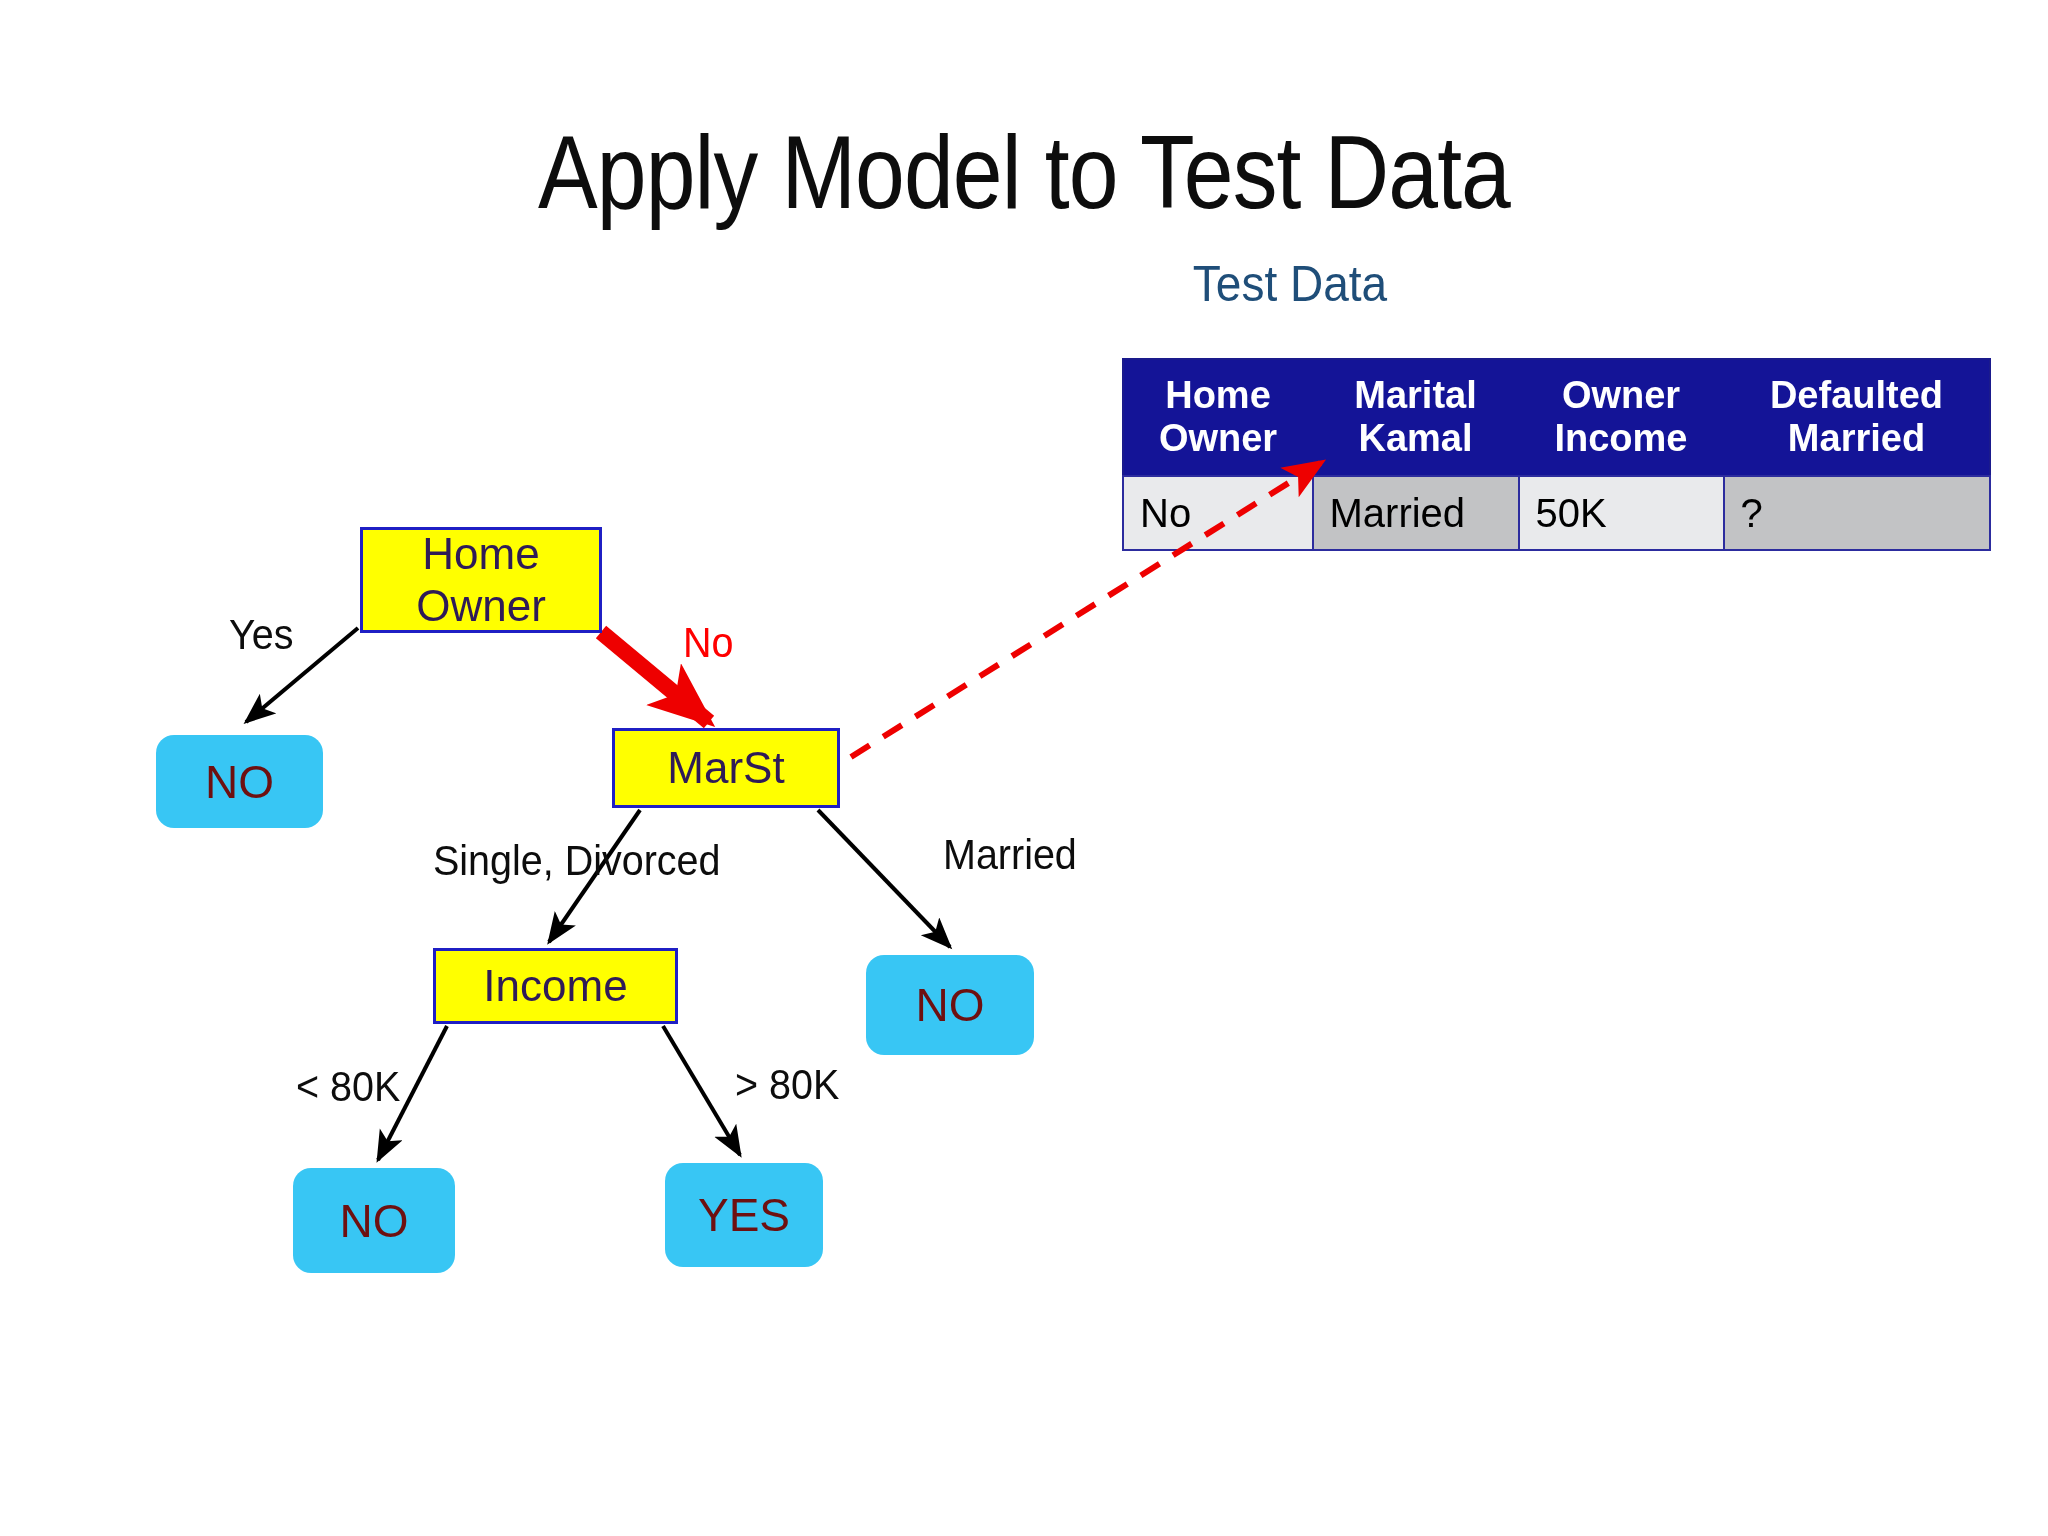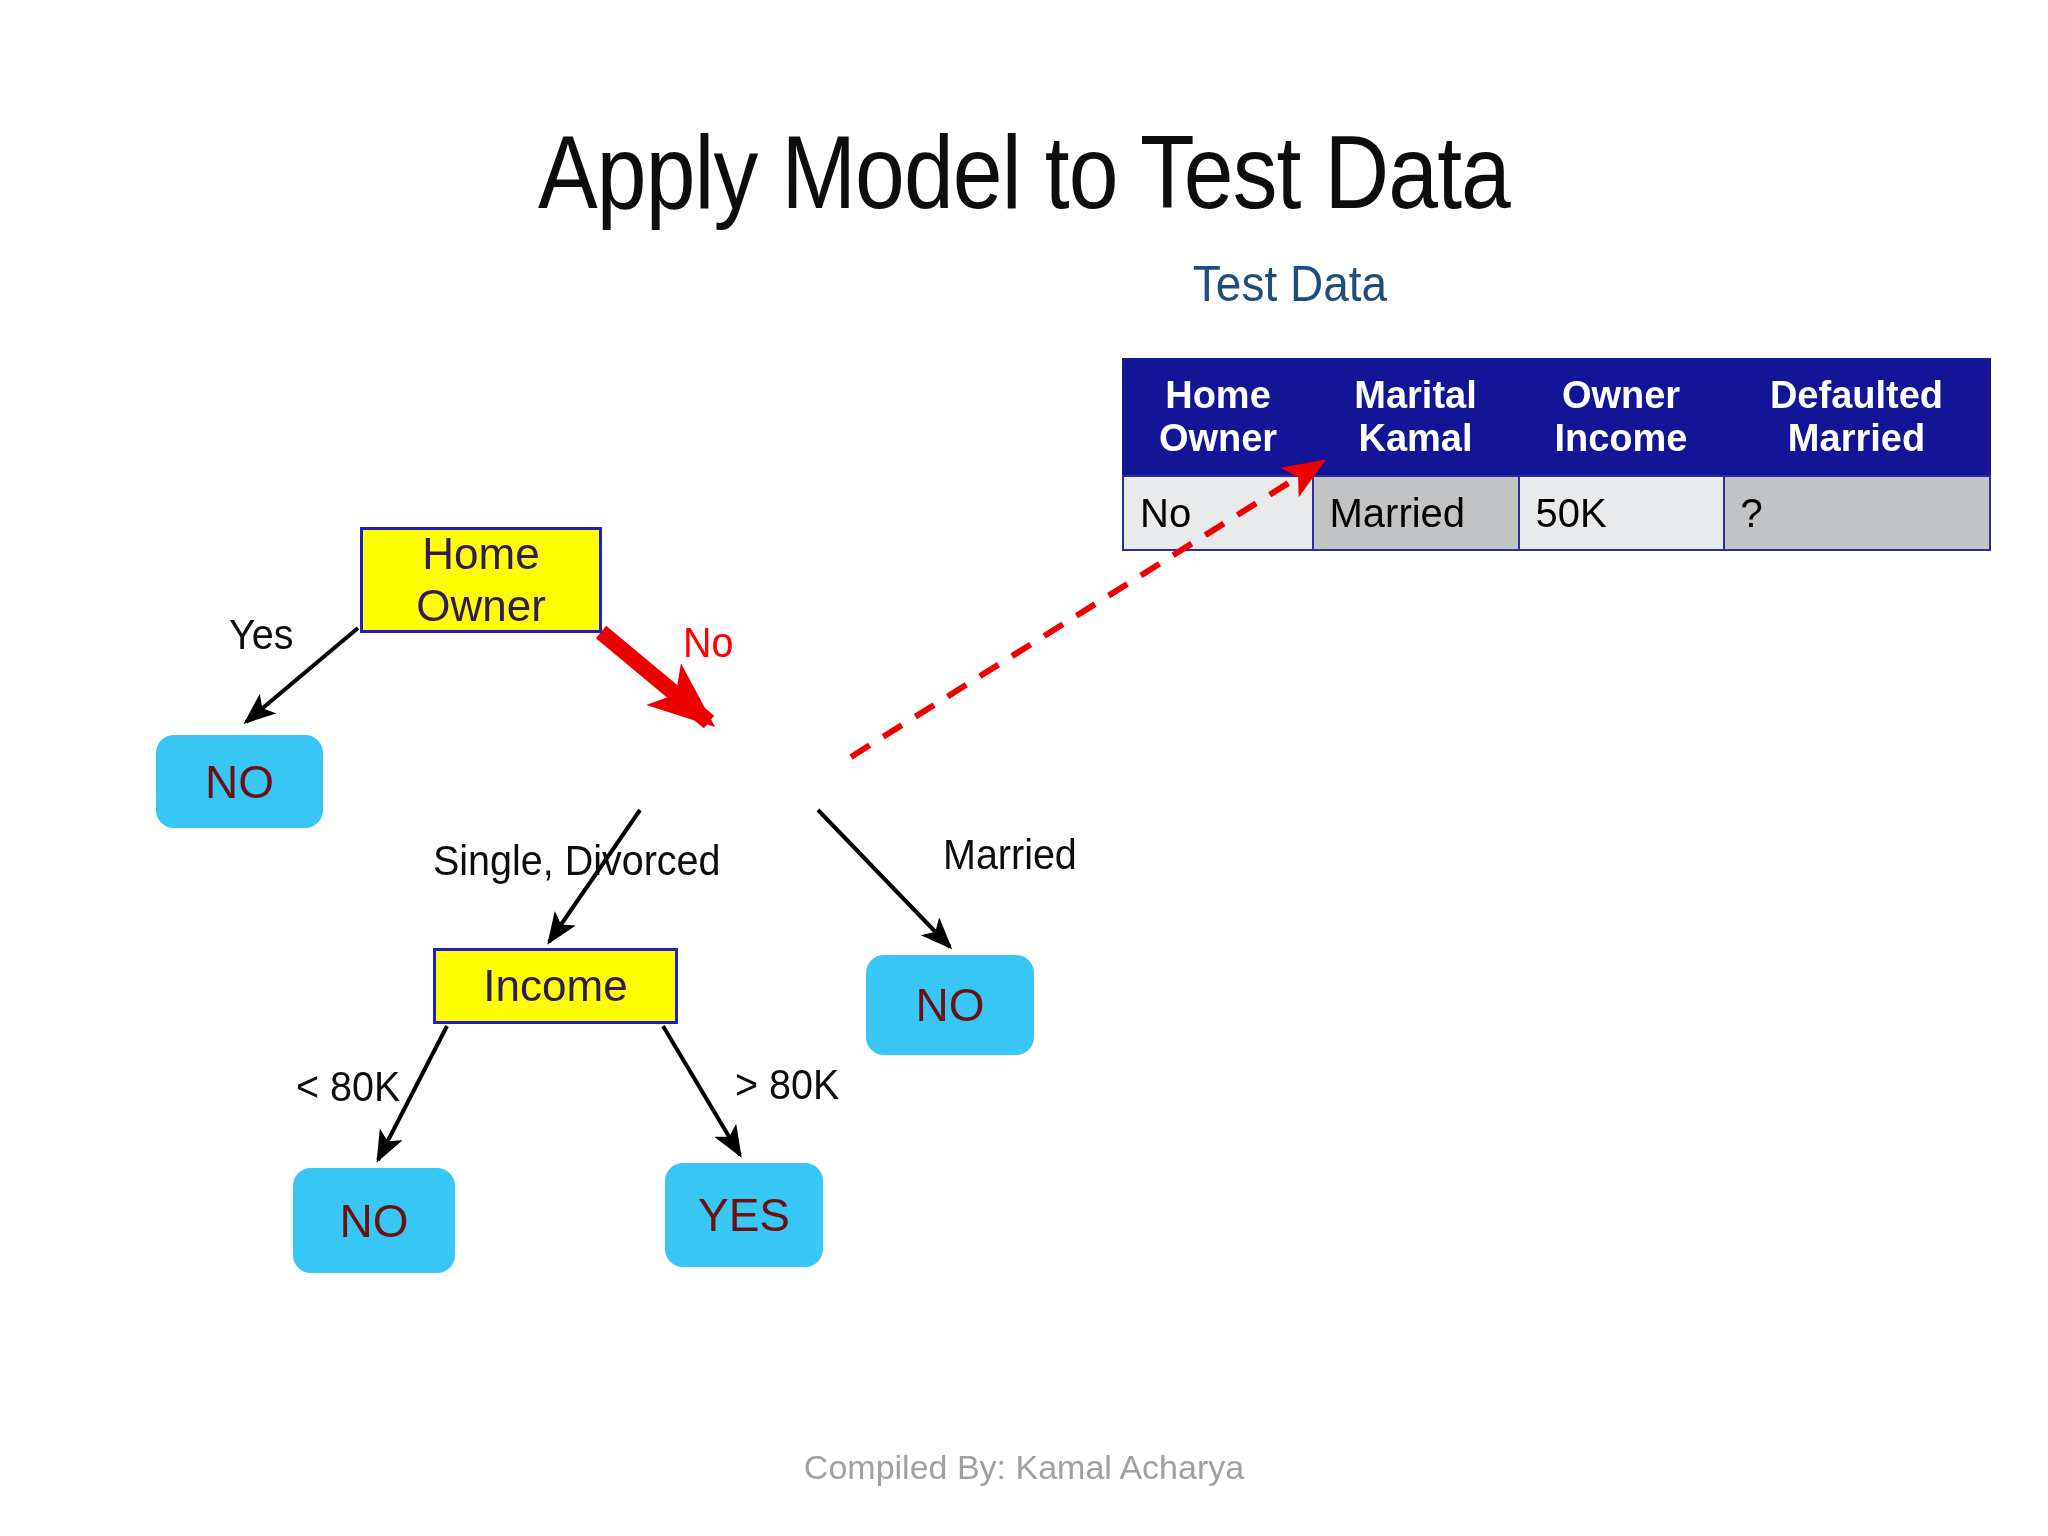--- a/index.html
+++ b/index.html
@@ -210,20 +210,21 @@
     <line x1="447" y1="1026" x2="378" y2="1160" stroke="#000000" stroke-width="4" marker-end="url(#arrowhead-black)"></line>
 
     <line x1="663" y1="1026" x2="740" y2="1155" stroke="#000000" stroke-width="4" marker-end="url(#arrowhead-black)"></line>
 
     <line x1="851" y1="757" x2="1322" y2="462" stroke="#ee0000" stroke-width="6" stroke-dasharray="22 16" marker-end="url(#arrowhead-red-dash)"></line>
   </svg>
 
   <div class="node node-internal" style="left:360px; top:527px; width:242px; height:106px; white-space:pre-line;">Home
 Owner</div>
 
+  <div class="node node-internal" style="left:612px; top:728px; width:228px; height:80px;">MarSt</div>
 
   <div class="node node-internal" style="left:433px; top:948px; width:245px; height:76px;">Income</div>
 
   <div class="node node-leaf" style="left:156px; top:735px; width:167px; height:93px;">NO</div>
 
   <div class="node node-leaf" style="left:866px; top:955px; width:168px; height:100px;">NO</div>
 
   <div class="node node-leaf" style="left:293px; top:1168px; width:162px; height:105px;">NO</div>
 
   <div class="node node-leaf" style="left:665px; top:1163px; width:158px; height:104px;">YES</div>
@@ -233,15 +234,14 @@
   <div class="edge-label red" style="left:683px; top:619px;">No</div>
 
   <div class="edge-label" style="left:433px; top:837px;">Single, Divorced</div>
 
   <div class="edge-label" style="left:943px; top:831px;">Married</div>
 
   <div class="edge-label" style="left:296px; top:1063px;">&lt; 80K</div>
 
   <div class="edge-label" style="left:735px; top:1061px;">&gt; 80K</div>
 
-  <div class="footer">Compiled By: Kamal Acharya</div>
 
 </div>
 
 </body></html>

